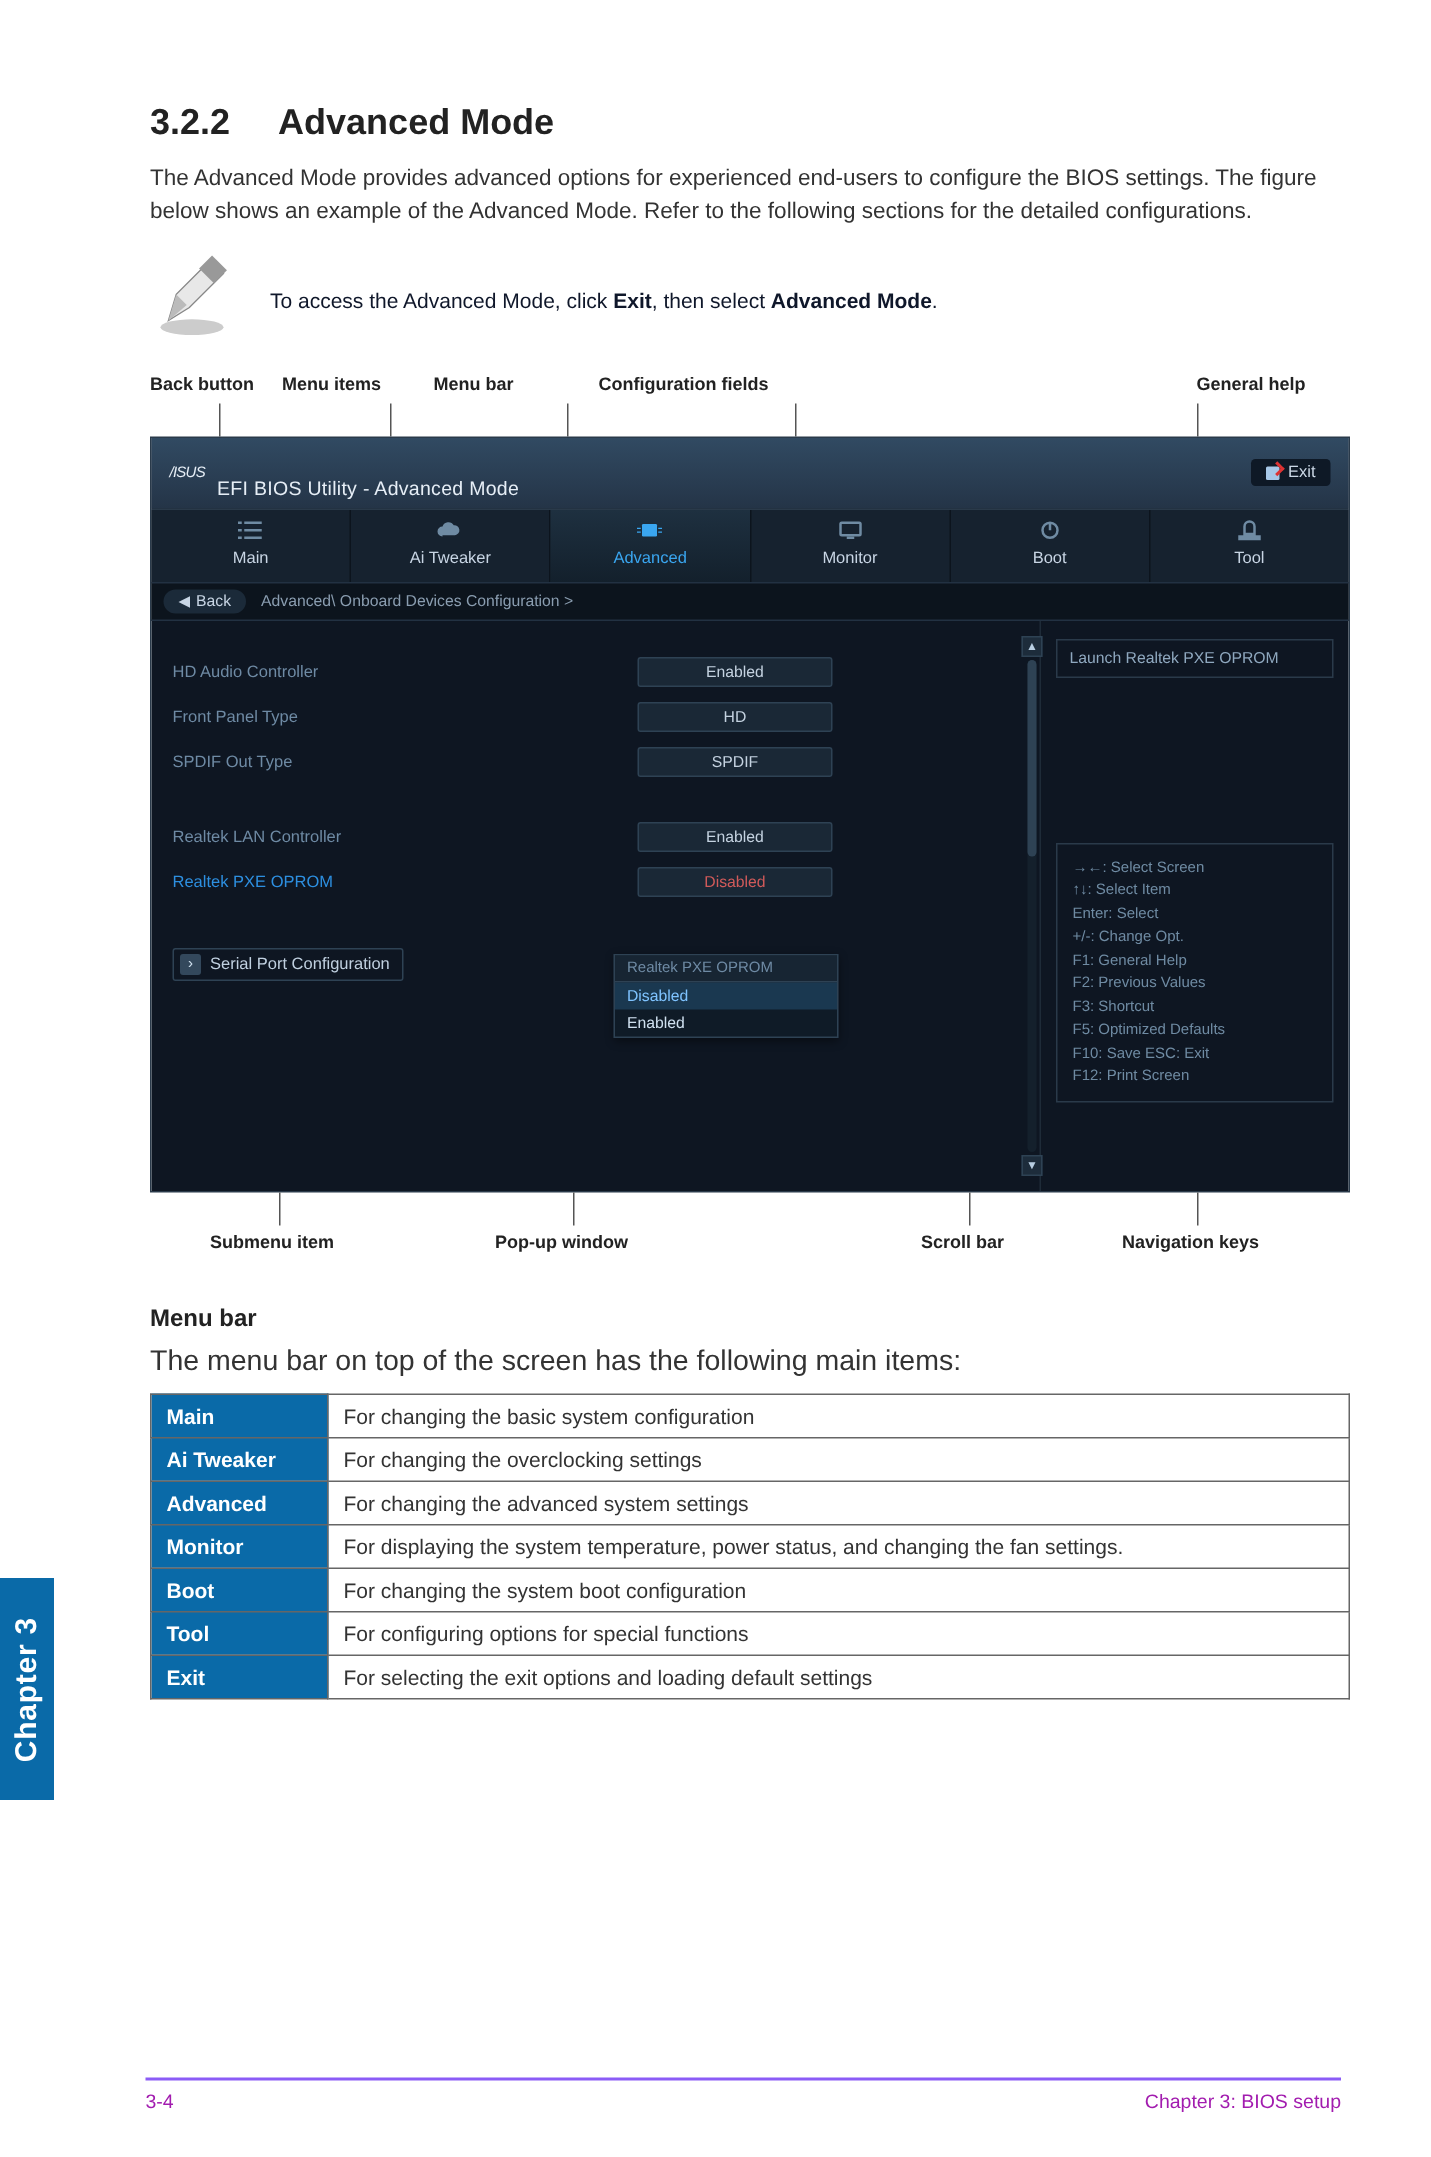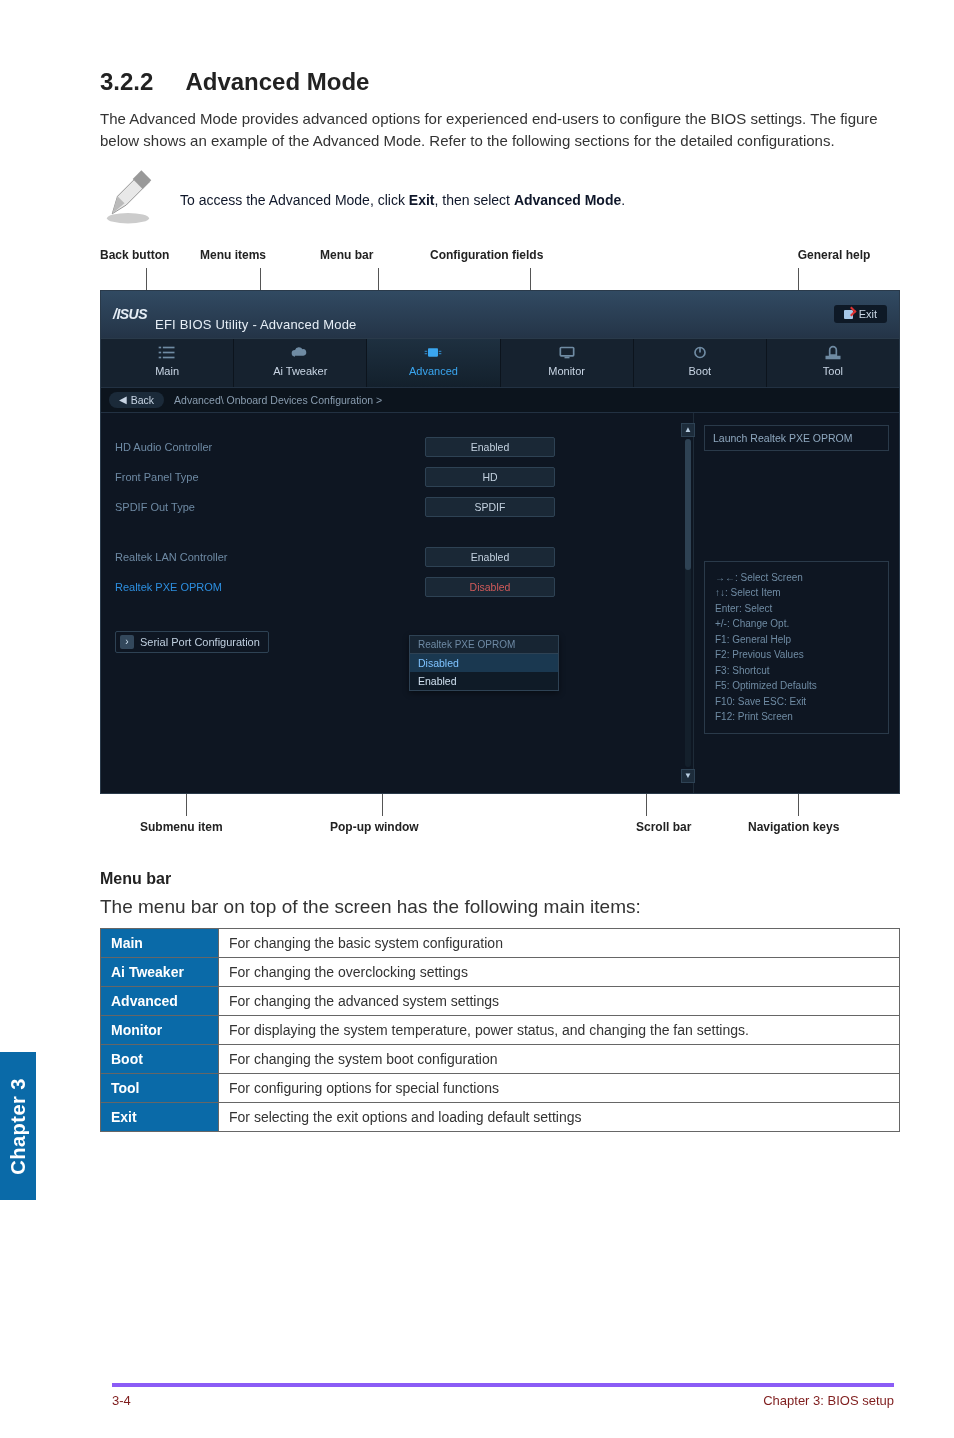--- a/index.html
+++ b/index.html
@@ -316,27 +316,27 @@
     writing-mode: vertical-rl;
     transform: rotate(180deg);
     font-size: 20px;
     font-weight: bold;
     letter-spacing: .5px;
   }
 
   .page-footer {
     position: absolute;
     bottom: 30px;
-    left: 112px;
+    left: 97px;
     right: 60px;
     display: flex;
     justify-content: space-between;
     font-size: 13px;
-    color: #7f1d1d;
-    border-top: 4px solid #8b5cf6;
+    color: #a21caf;
+    border-top: 2px solid #8b5cf6;
     padding-top: 6px;
   }
 </style>
 </head>
 <body>
 
 <div class="side-tab">
     <span>Chapter 3</span>
   </div>
 
@@ -355,39 +355,39 @@
           <polygon points="14,50 20,30 28,38" fill="#bbb"></polygon>
           <rect x="40" y="4" width="16" height="14" transform="rotate(45 48 11)" fill="#999"></rect>
         </svg>
     </span>
     <p class="note-text">
       <span>To access the Advanced Mode, click </span><b>Exit</b><span>, then select </span><b>Advanced Mode</b><span>.</span>
     </p>
   </div>
 
   <div class="labels-row">
-    <span style="width:100px">Back button</span>
-    <span style="width:120px">Menu items</span>
+    <span style="width:88px">Back button</span>
+    <span style="width:101px">Menu items</span>
     <span style="width:110px">Menu bar</span>
     <span style="width:190px">Configuration fields</span>
     <span style="flex:1"></span>
     <span style="width:120px;text-align:center">General help</span>
   </div>
   <div class="leader-top">
     <div class="v-line" style="left:46px"></div>
     <div class="v-line" style="left:160px"></div>
     <div class="v-line" style="left:278px"></div>
     <div class="v-line" style="left:430px"></div>
     <div class="v-line" style="left:698px"></div>
   </div>
 
   <div class="bios-box">
     <div class="bios-topbar">
       <div style="display:flex;align-items:center;gap:8px;">
-        <span style="font-style:italic;font-weight:bold;color:#e6eef6;letter-spacing:-.5px;font-size:14px;">/ISUS</span>
+        <span style="font-style:italic;font-weight:normal;color:#e6eef6;letter-spacing:-.5px;font-size:10px;">/ISUS</span>
         <span class="title">EFI BIOS Utility - Advanced Mode</span>
       </div>
       <div class="exit-btn">
         <span class="sq"></span>
         <span>Exit</span>
       </div>
     </div>
 
     <div class="bios-tabs">
       <div class="bios-tab">
@@ -514,21 +514,21 @@
 
   <div class="leader-bottom">
     <div class="v-line" style="left:86px"></div>
     <div class="v-line" style="left:282px"></div>
     <div class="v-line" style="left:546px"></div>
     <div class="v-line" style="left:698px"></div>
   </div>
   <div class="bottom-labels">
     <span style="position:absolute;left:40px">Submenu item</span>
     <span style="position:absolute;left:230px">Pop-up window</span>
-    <span style="position:absolute;left:536px">Scroll bar</span>
+    <span style="position:absolute;left:514px">Scroll bar</span>
     <span style="position:absolute;left:648px">Navigation keys</span>
   </div>
 
   <div style="height:28px"></div>
 
   <h3 class="menubar">Menu bar</h3>
   <p class="menubar-desc">The menu bar on top of the screen has the following main items:</p>
 
   <table class="menu-table">
     <tbody>

